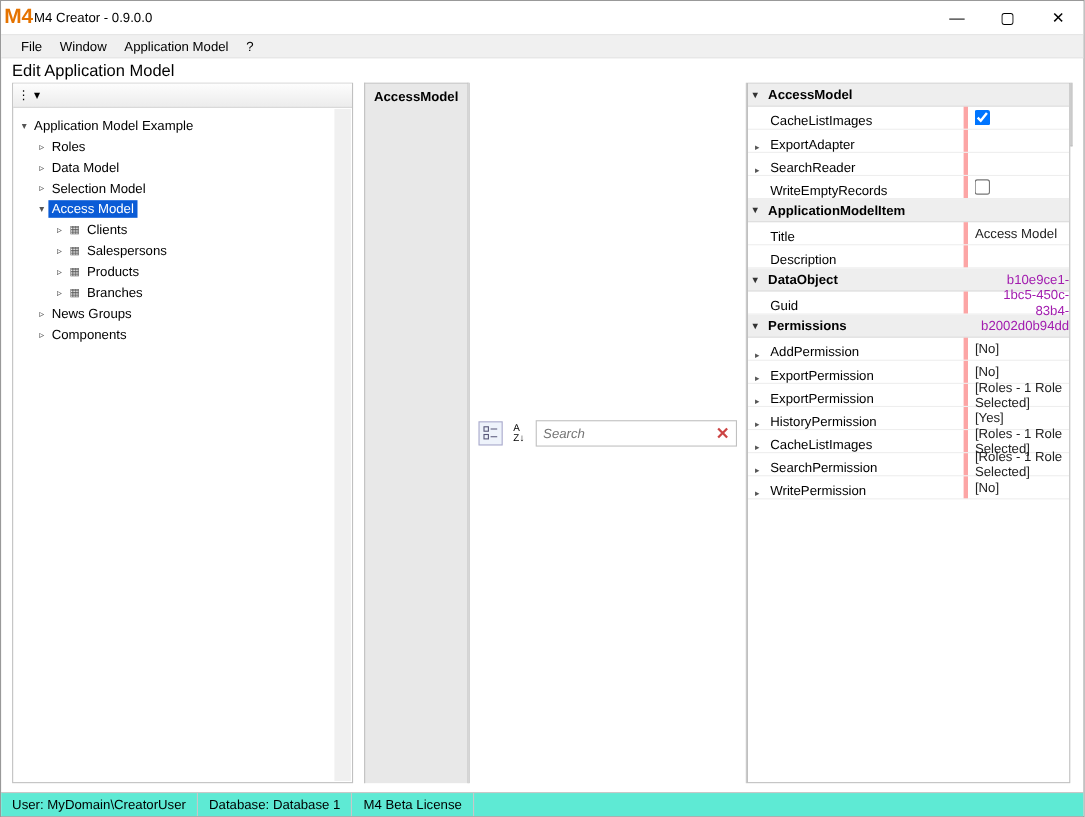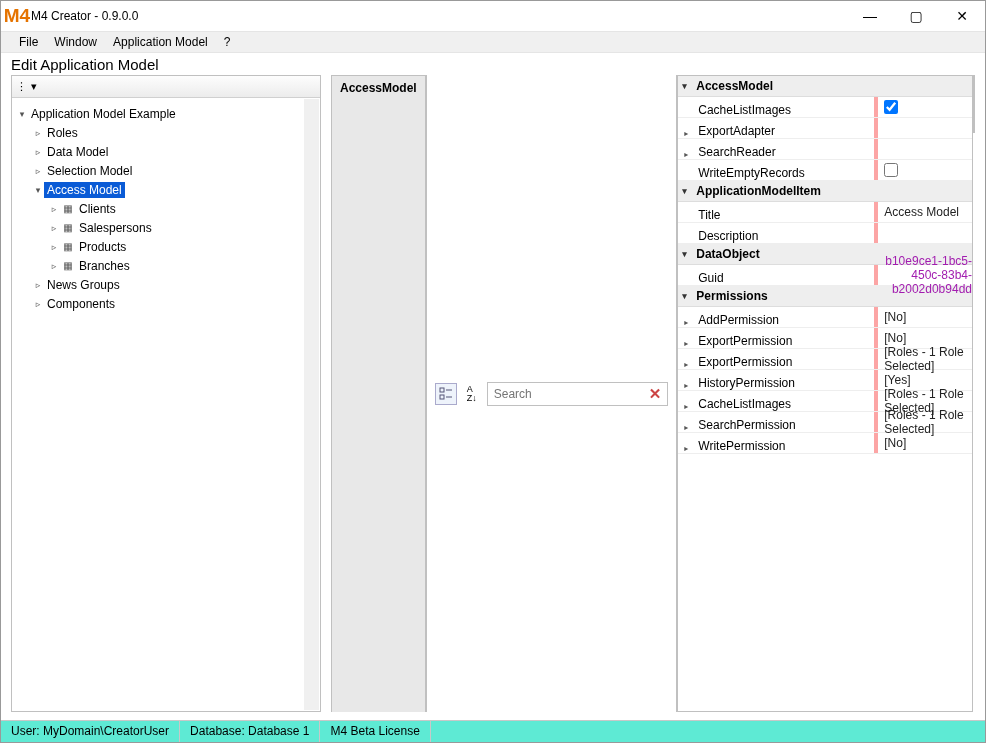--- a/index.html
+++ b/index.html
@@ -150,20 +150,21 @@
   border:1px solid #c0c0c0;
   display:flex;
   align-items:center;
   padding:0 6px;
 }
 .search-box input {
   flex:1;
   border:none;
   outline:none;
   font-size:12px;
+  font-style:italic;
   color:#a16207;
 }
 .search-box .clear { color:#c44; font-size:15px; font-weight:bold; }
 .prop-grid {
   flex:1;
   border:1px solid #c0c0c0;
   overflow:auto;
   background:#fff;
 }
 .prop-cat {

